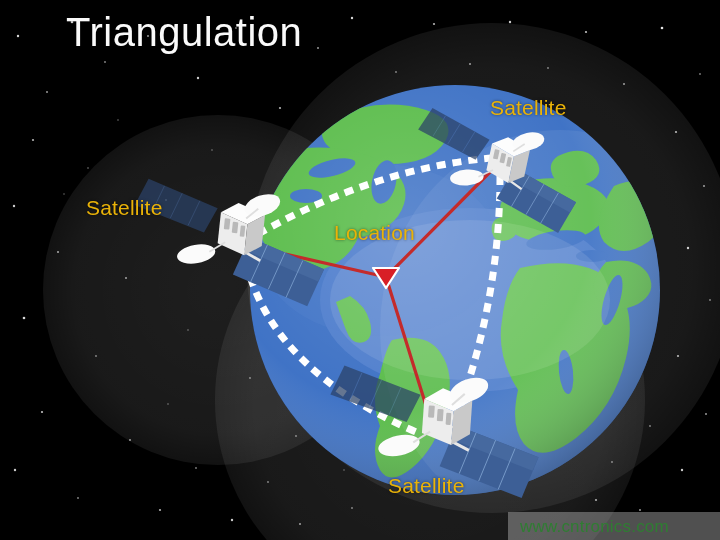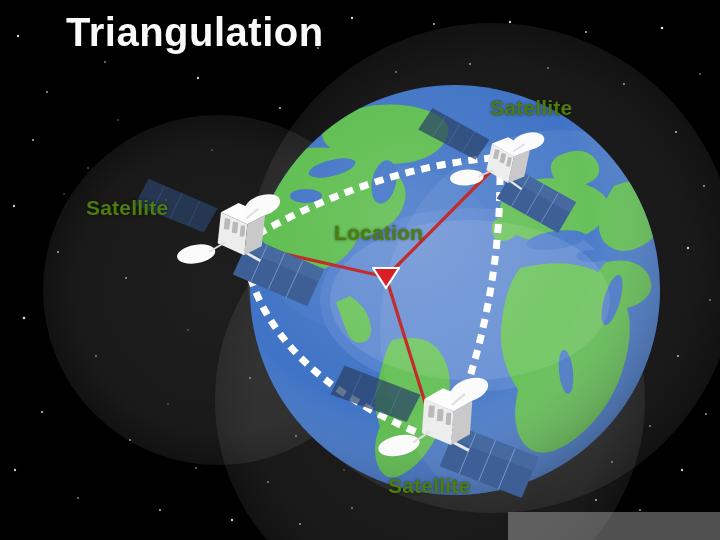--- a/index.html
+++ b/index.html
@@ -12,32 +12,32 @@
     width: 720px;
     height: 540px;
     background: #000000;
     overflow: hidden;
     font-family: "Liberation Sans", sans-serif;
   }
   #scene { position: absolute; inset: 0; }
 
   .label {
     position: absolute;
-    color: #4d7c0f;
-    font-weight: 700;
+    color: #eab308;
+    font-weight: 400;
     letter-spacing: 0.2px;
     white-space: nowrap;
     text-shadow: 0 0 3px rgba(0,0,0,0.55);
     pointer-events: none;
   }
   #title {
     left: 66px;
     top: 10px;
     font-size: 40px;
-    font-weight: 700;
+    font-weight: 400;
     letter-spacing: 0.5px;
     color: #fafafa;
   }
   #label-sat-left  { left: 86px;  top: 196px; font-size: 21px; }
   #label-sat-top   { left: 490px; top: 96px;  font-size: 21px; }
   #label-sat-bottom{ left: 388px; top: 474px; font-size: 21px; }
   #label-location  { left: 334px; top: 221px; font-size: 21px; }
 
   #watermark-bar {
     position: absolute;
@@ -267,13 +267,14 @@
   </svg>
 
   <div class="label" id="title">Triangulation</div>
 
   <div class="label" id="label-sat-left">Satellite</div>
   <div class="label" id="label-sat-top">Satellite</div>
   <div class="label" id="label-sat-bottom">Satellite</div>
   <div class="label" id="label-location">Location</div>
 
   <div id="watermark-bar"></div>
+  <div id="watermark-text">www.cntronics.com</div>
 </div>
 
 </body></html>

